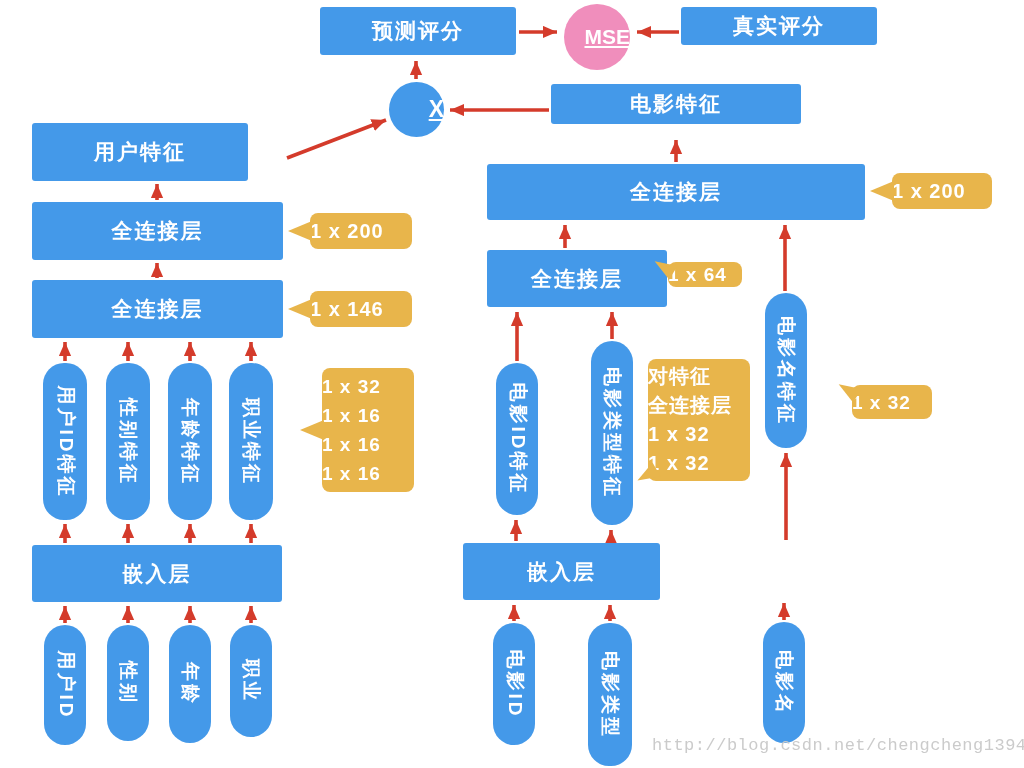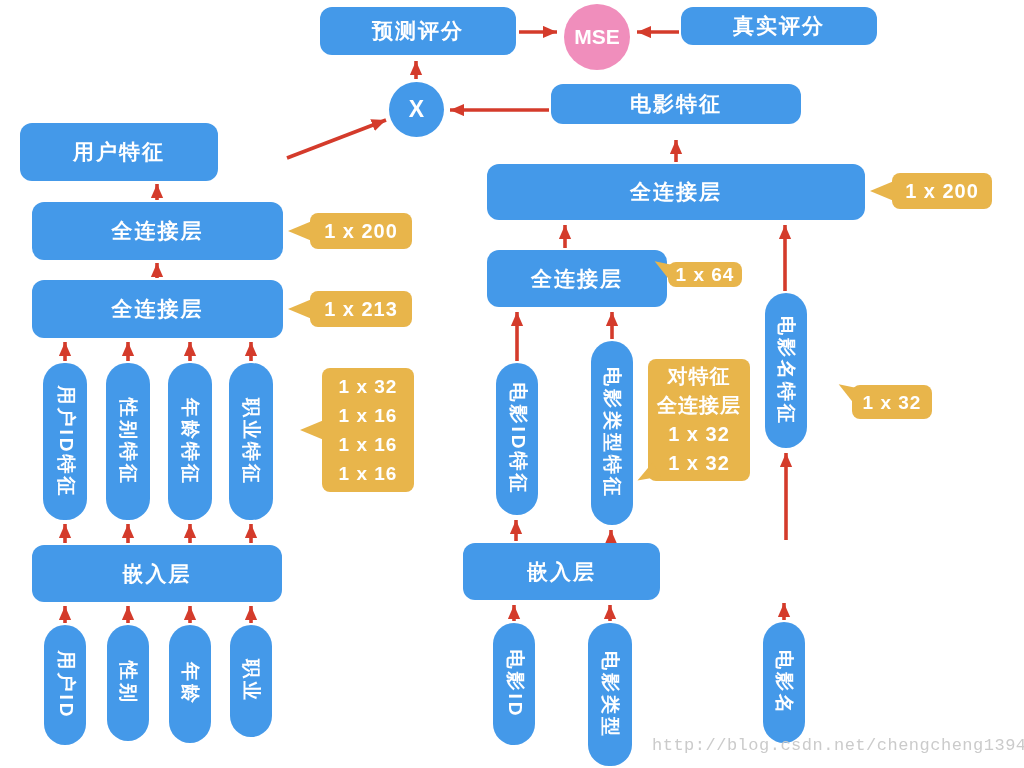--- a/index.html
+++ b/index.html
@@ -12,30 +12,30 @@
   *{margin:0;padding:0;box-sizing:border-box;}
   html,body{width:1024px;height:768px;background:#ffffff;overflow:hidden;
     font-family:"Liberation Sans", sans-serif;}
   .canvas{position:relative;width:1024px;height:768px;background:#fff;}
   .arrows{position:absolute;left:0;top:0;width:1024px;height:768px;pointer-events:none;}
   .arrow-line{stroke:var(--arrow-red);stroke-width:3.6;fill:none;}
   .ah-fill{fill:var(--arrow-red);}
 
   .box{position:absolute;background:var(--node-blue);color:#fff;
     display:flex;align-items:center;justify-content:center;
-    font-size:21px;font-weight:bold;letter-spacing:2px;border-radius:12px;}
+    font-size:21px;font-weight:bold;letter-spacing:2px;border-radius:3px;}
   .circle{position:absolute;background:var(--node-blue);color:#fff;border-radius:50%;
-    display:flex;align-items:center;justify-content:center;font-weight:bold;}
+    display:flex;align-items:center;justify-content:flex-end;font-weight:bold;text-decoration:underline;}
   .circle.pink{background:var(--mse-pink);}
   .pill{position:absolute;background:var(--node-blue);color:#fff;border-radius:21px;
     display:flex;align-items:center;justify-content:center;}
   .pill .vtext{white-space:nowrap;transform:rotate(90deg);font-size:19px;
     font-weight:bold;letter-spacing:3px;}
   .tag{position:absolute;background:var(--tag-yellow);color:#fff;border-radius:8px;
-    display:flex;flex-direction:column;align-items:center;justify-content:center;
+    display:flex;flex-direction:column;align-items:flex-start;justify-content:center;
     font-size:20px;font-weight:bold;letter-spacing:1px;line-height:29px;}
   .tail{position:absolute;width:0;height:0;
     border-top:10px solid transparent;border-bottom:10px solid transparent;
     border-right:24px solid var(--tag-yellow);}
   .tail-left{left:-22px;top:50%;margin-top:-10px;}
   .tail-upleft{left:-15px;top:-3px;border-top-width:8px;border-bottom-width:8px;
     border-right-width:22px;transform:rotate(32deg);}
   .tail-downleft{left:-12px;bottom:-2px;border-top-width:8px;border-bottom-width:8px;
     border-right-width:22px;transform:rotate(-30deg);}
   .watermark{position:absolute;left:652px;top:736px;width:330px;
@@ -97,36 +97,36 @@
   <div class="box" style="left:681px;top:7px;width:196px;height:38px">
     <span>真实评分</span>
   </div>
   <div class="circle" style="left:389px;top:82px;width:55px;height:55px;font-size:23px">
     <span>X</span>
   </div>
   <div class="box" style="left:551px;top:84px;width:250px;height:40px">
     <span>电影特征</span>
   </div>
 
-  <div class="box" style="left:20px;top:123px;width:198px;height:58px">
+  <div class="box" style="left:32px;top:123px;width:216px;height:58px">
     <span>用户特征</span>
   </div>
   <div class="box" style="left:32px;top:202px;width:251px;height:58px">
     <span>全连接层</span>
   </div>
   <div class="tag" style="left:310px;top:213px;width:102px;height:36px">
     <i class="tail tail-left"></i>
     <span>1 x 200</span>
   </div>
   <div class="box" style="left:32px;top:280px;width:251px;height:58px">
     <span>全连接层</span>
   </div>
   <div class="tag" style="left:310px;top:291px;width:102px;height:36px">
     <i class="tail tail-left"></i>
-    <span>1 x 213</span>
+    <span>1 x 146</span>
   </div>
 
   <div class="pill" style="left:43px;top:363px;width:44px;height:157px">
     <span class="vtext">用户ID特征</span>
   </div>
   <div class="pill" style="left:106px;top:363px;width:44px;height:157px">
     <span class="vtext">性别特征</span>
   </div>
   <div class="pill" style="left:168px;top:363px;width:44px;height:157px">
     <span class="vtext">年龄特征</span>

